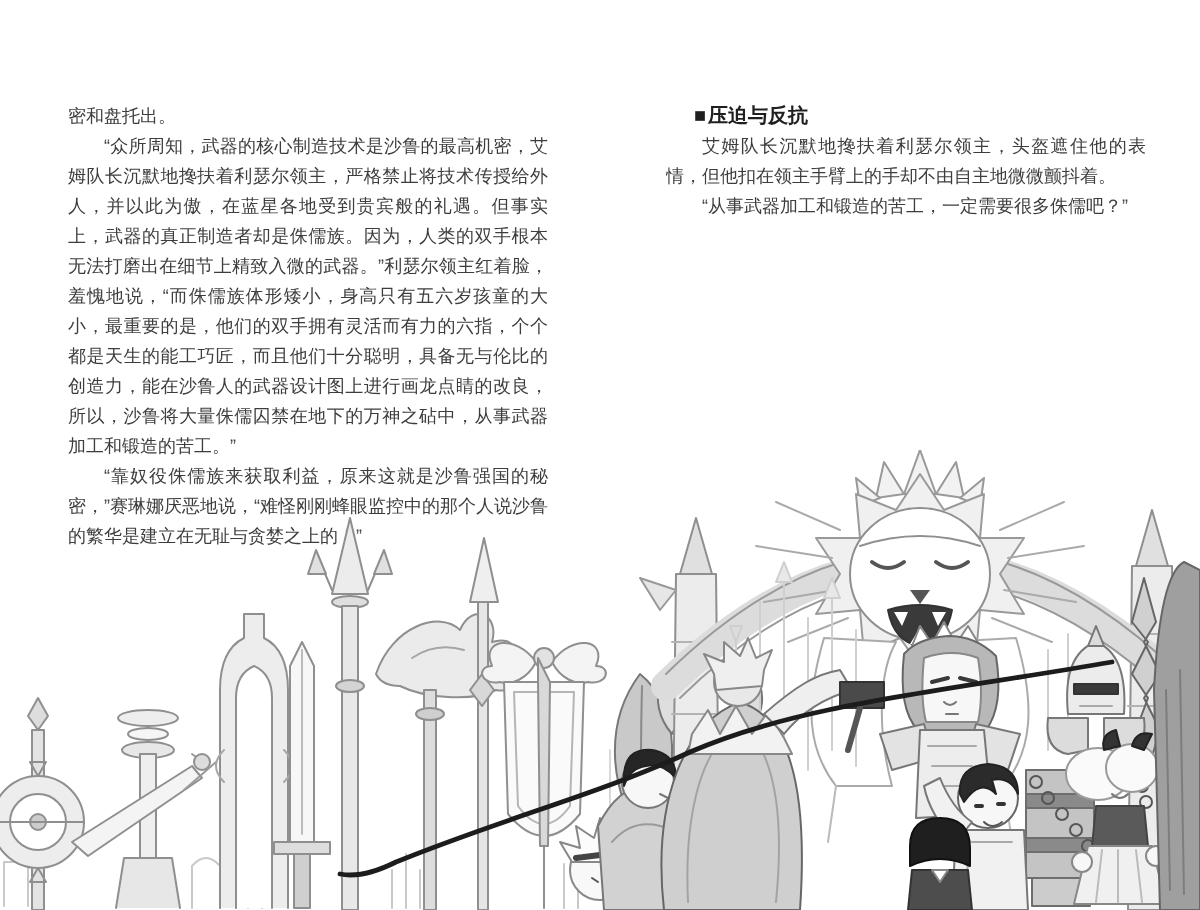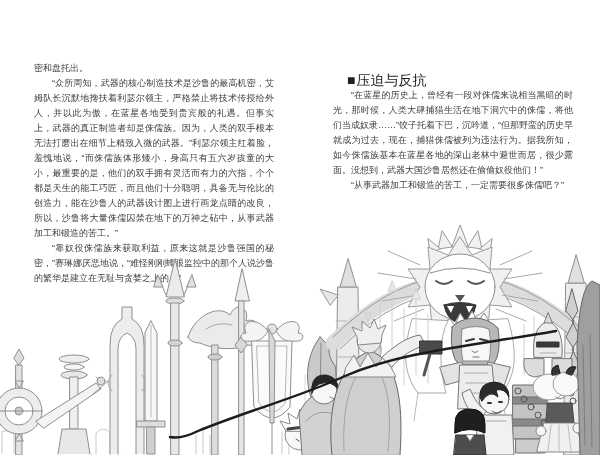--- a/index.html
+++ b/index.html
@@ -2,43 +2,43 @@
 <html><head>
 <meta charset="utf-8">
 <style>
   html,body{margin:0;padding:0;}
   body{background:#888;font-family:"Liberation Sans","DejaVu Sans",sans-serif;}
   .spread{position:relative;width:600px;height:455px;background:#ffffff;overflow:hidden;}
   .col{position:absolute;font-size:9px;line-height:15px;color:#3d3d3d;text-align:justify;
        text-justify:inter-ideograph;word-break:break-all;}
   .col p{margin:0;}
   .col p.indent{text-indent:2em;}
-  .col-left{left:34px;top:61px;width:240px;max-height:232px;overflow:hidden;}
+  .col-left{left:34px;top:51px;width:240px;max-height:232px;overflow:hidden;}
   .col-right{left:333px;top:51px;width:240px;max-height:162px;overflow:hidden;}
-  .section-heading{font-size:14px;font-weight:normal;color:#1f1f1f;padding-left:14px;
-       line-height:15px;text-align:left;margin-top:22px;}
+  .section-heading{font-size:10px;font-weight:bold;color:#1f1f1f;padding-left:14px;
+       line-height:15px;text-align:left;}
   .section-heading .bullet{margin-right:1px;}
   .art{position:absolute;left:0;top:225px;width:600px;height:230px;}
 </style>
 </head>
 <body>
 
 <div class="spread">
 
   <div class="col col-left">
     <p>密和盘托出。</p>
     <p class="indent">“众所周知，武器的核心制造技术是沙鲁的最高机密，艾姆队长沉默地搀扶着利瑟尔领主，严格禁止将技术传授给外人，并以此为傲，在蓝星各地受到贵宾般的礼遇。但事实上，武器的真正制造者却是侏儒族。因为，人类的双手根本无法打磨出在细节上精致入微的武器。”利瑟尔领主红着脸，羞愧地说，“而侏儒族体形矮小，身高只有五六岁孩童的大小，最重要的是，他们的双手拥有灵活而有力的六指，个个都是天生的能工巧匠，而且他们十分聪明，具备无与伦比的创造力，能在沙鲁人的武器设计图上进行画龙点睛的改良，所以，沙鲁将大量侏儒囚禁在地下的万神之砧中，从事武器加工和锻造的苦工。”</p>
     <p class="indent">“靠奴役侏儒族来获取利益，原来这就是沙鲁强国的秘密，”赛琳娜厌恶地说，“难怪刚刚蜂眼监控中的那个人说沙鲁的繁华是建立在无耻与贪婪之上的！”</p>
   </div>
 
   <div class="col col-right">
     <div class="section-heading">
       <span class="bullet">■</span><span>压迫与反抗</span>
     </div>
-    <p class="indent">“在蓝星的历史上，曾经有一段对侏儒来说相当黑暗的时光，那时候，人类大肆捕猎生活在地下洞穴中的侏儒，将他们当成奴隶……”饺子托着下巴，沉吟道，“但那野蛮的历史早就成为过去，现在，捕猎侏儒被列为违法行为。据我所知，如今侏儒族基本在蓝星各地的深山老林中避世而居，很少露面。没想到，武器大国沙鲁居然还在偷偷奴役他们！”</p>
+    <p class="indent">艾姆队长沉默地搀扶着利瑟尔领主，头盔遮住他的表情，但他扣在领主手臂上的手却不由自主地微微颤抖着。</p>
     <p class="indent">“从事武器加工和锻造的苦工，一定需要很多侏儒吧？”</p>
   </div>
 
   <svg class="art" viewBox="0 0 600 230" xmlns="http://www.w3.org/2000/svg">
     <g stroke="#8f8f8f" stroke-width="1" fill="none" stroke-linejoin="round" stroke-linecap="round">
 
       <g>
 
         <g stroke="#c9c9c9">
           <path d="M2,228 L2,206 L14,206 L14,228"></path>

